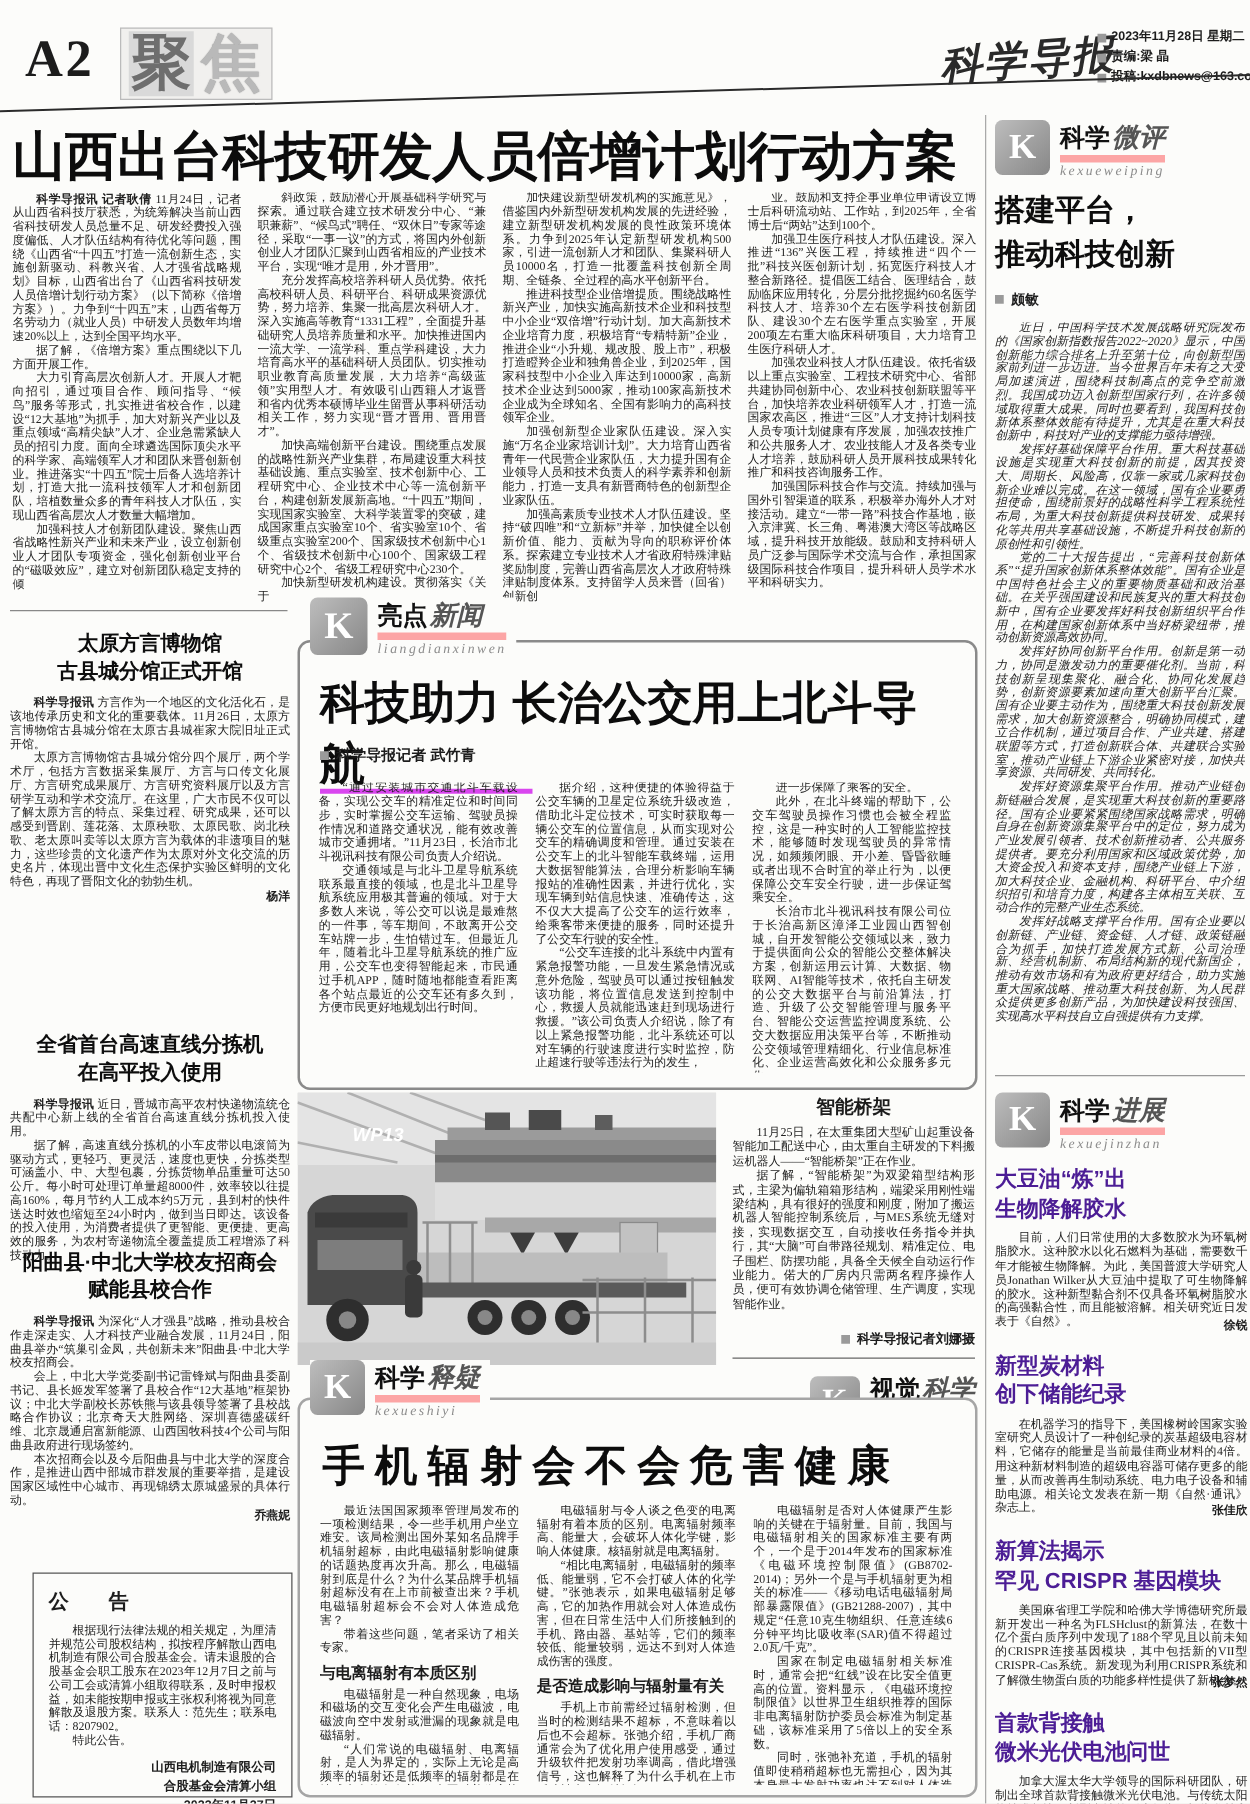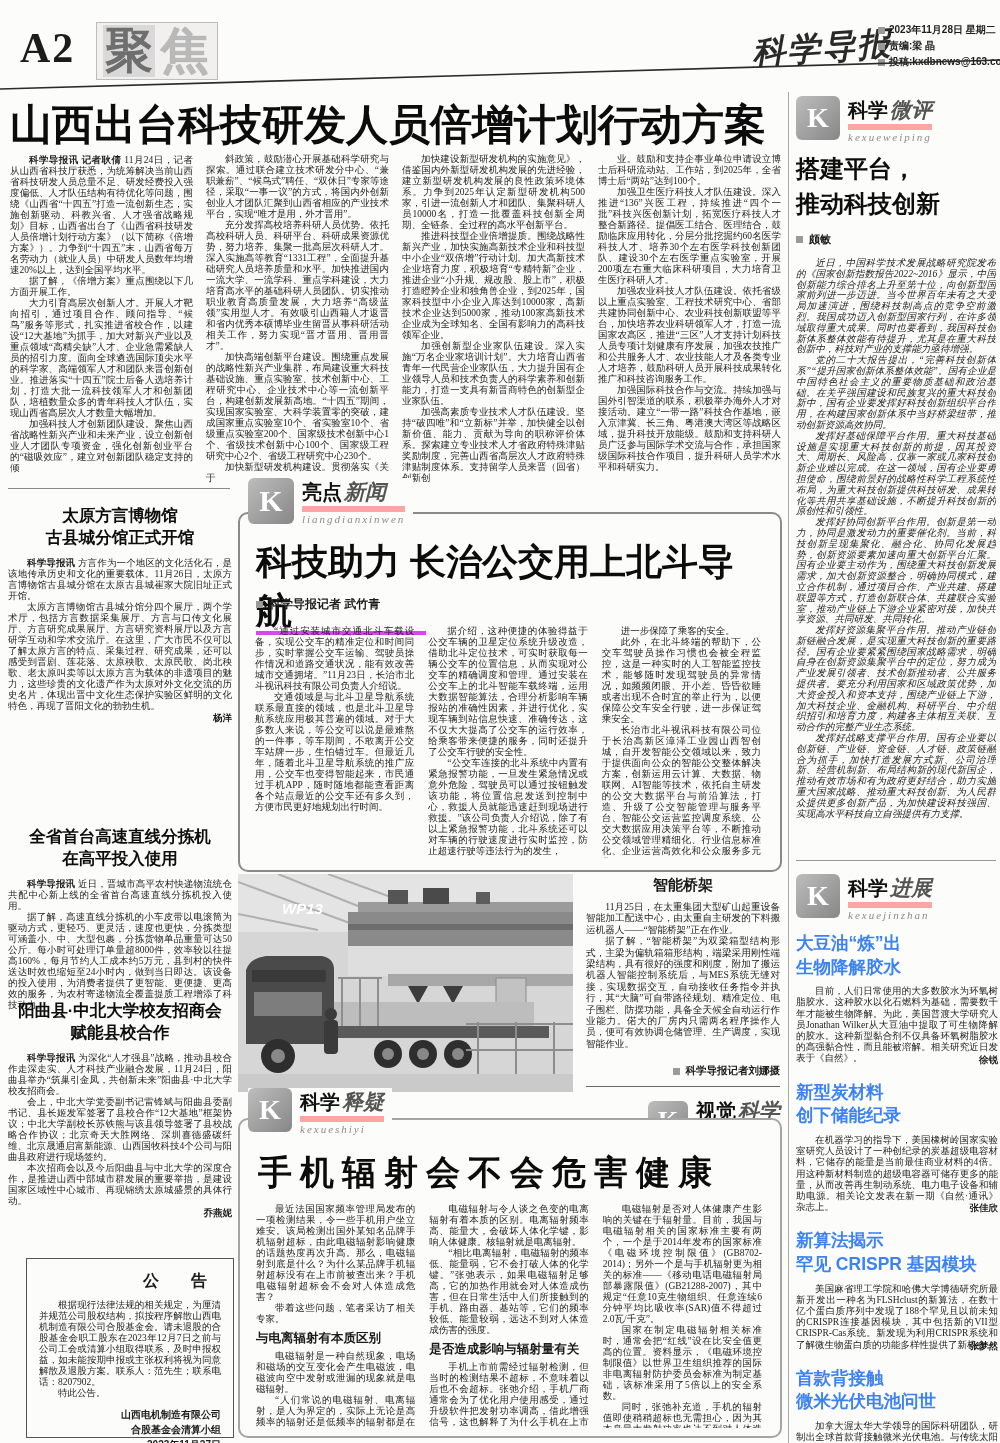--- a/index.html
+++ b/index.html
@@ -34,26 +34,26 @@
   .hrule{height:1px;background:#888;}
   
   .hbox{border:2px solid #8a8a8a;border-radius:10px;background:#fcfcfa;}
   .byline{display:flex;align-items:center;gap:6px;font-family:"Liberation Sans","DejaVu Sans",sans-serif;
           font-weight:bold;font-size:12px;}
   .cols3{display:flex;gap:14px;}
   .cols3 .c{flex:1;overflow:hidden;}
   .subhead{font-family:"Liberation Sans","DejaVu Sans",sans-serif;font-weight:900;font-size:12.5px;margin:5px 0 4px 0;text-indent:0;}
   
   .nbox{border:1px solid #555;padding:10px 12px;background:#fcfcfa;}
-  .ntitle{text-align:right;font-size:16px;font-weight:bold;letter-spacing:14px;margin:2px 0 8px 0;}
+  .ntitle{text-align:left;font-size:16px;font-weight:bold;letter-spacing:14px;margin:2px 0 8px 0;}
   .nsig{text-align:right;font-weight:bold;font-size:10px;line-height:15px;font-family:"Liberation Sans","DejaVu Sans",sans-serif;}
   
   .wtitle{font-family:"Liberation Sans","DejaVu Sans",sans-serif;font-weight:900;font-size:24px;line-height:1.45;margin:0;color:#0d0d0d;white-space:pre-line;}
   .wbody p{margin:0;text-indent:2em;font-size:9.6px;line-height:10.8px;text-align:justify;font-style:italic;color:#222;}
-  .jz-t{font-family:"Liberation Sans","DejaVu Sans",sans-serif;font-weight:900;font-size:17.5px;line-height:1.35;margin:14px 0 7px 0;white-space:pre-line;color:#3b82f6;}
+  .jz-t{font-family:"Liberation Sans","DejaVu Sans",sans-serif;font-weight:900;font-size:17.5px;line-height:1.35;margin:14px 0 7px 0;white-space:pre-line;color:#4c1d95;}
   .jz-b{margin:0;text-indent:2em;font-size:9.5px;line-height:11.2px;text-align:justify;}
   .jz-a{text-align:right;font-weight:bold;font-size:9.5px;font-family:"Liberation Sans","DejaVu Sans",sans-serif;margin-top:-11px;}
   .phtitle{text-align:center;font-family:"Liberation Sans","DejaVu Sans",sans-serif;font-weight:900;font-size:15px;margin:0 0 6px 0;}
 </style>
 </head>
 <body>
 
 <div id="page">
 
   <div class="abs a2" style="left:20px;top:24px;">A2</div>
@@ -311,23 +311,23 @@
       <span class="py">kexueweiping</span>
     </div>
   </div>
   <h2 class="abs wtitle" style="left:796px;top:152px;width:200px;">搭建平台，
 推动科技创新</h2>
   <div class="abs byline" style="left:796px;top:232px;font-size:11px;">
     <span class="sq"></span>
       <span>颇敏</span>
   </div>
   <div class="abs wbody" style="left:796px;top:258px;width:200px;height:592px;overflow:hidden;">
-      <p>近日，中国科学技术发展战略研究院发布的《国家创新指数报告2022~2016》显示，中国创新能力综合排名上升至第十位，向创新型国家前列进一步迈进。当今世界百年未有之大变局加速演进，围绕科技制高点的竞争空前激烈。我国成功迈入创新型国家行列，在许多领域取得重大成果。同时也要看到，我国科技创新体系整体效能有待提升，尤其是在重大科技创新中，科技对产业的支撑能力亟待增强。</p>
+      <p>近日，中国科学技术发展战略研究院发布的《国家创新指数报告2022~2020》显示，中国创新能力综合排名上升至第十位，向创新型国家前列进一步迈进。当今世界百年未有之大变局加速演进，围绕科技制高点的竞争空前激烈。我国成功迈入创新型国家行列，在许多领域取得重大成果。同时也要看到，我国科技创新体系整体效能有待提升，尤其是在重大科技创新中，科技对产业的支撑能力亟待增强。</p>
+      <p>发挥好基础保障平台作用。重大科技基础设施是实现重大科技创新的前提，因其投资大、周期长、风险高，仅靠一家或几家科技创新企业难以完成。在这一领域，国有企业要勇担使命，围绕前景好的战略性科学工程系统性布局，为重大科技创新提供科技研发、成果转化等共用共享基础设施，不断提升科技创新的原创性和引领性。</p>
       <p>党的二十大报告提出，“完善科技创新体系”“提升国家创新体系整体效能”。国有企业是中国特色社会主义的重要物质基础和政治基础。在关乎强国建设和民族复兴的重大科技创新中，国有企业要发挥好科技创新组织平台作用，在构建国家创新体系中当好桥梁纽带，推动创新资源高效协同。</p>
-      <p>发挥好基础保障平台作用。重大科技基础设施是实现重大科技创新的前提，因其投资大、周期长、风险高，仅靠一家或几家科技创新企业难以完成。在这一领域，国有企业要勇担使命，围绕前景好的战略性科学工程系统性布局，为重大科技创新提供科技研发、成果转化等共用共享基础设施，不断提升科技创新的原创性和引领性。</p>
       <p>发挥好协同创新平台作用。创新是第一动力，协同是激发动力的重要催化剂。当前，科技创新呈现集聚化、融合化、协同化发展趋势，创新资源要素加速向重大创新平台汇聚。国有企业要主动作为，围绕重大科技创新发展需求，加大创新资源整合，明确协同模式，建立合作机制，通过项目合作、产业共建、搭建联盟等方式，打造创新联合体、共建联合实验室，推动产业链上下游企业紧密对接，加快共享资源、共同研发、共同转化。</p>
       <p>发挥好资源集聚平台作用。推动产业链创新链融合发展，是实现重大科技创新的重要路径。国有企业要紧紧围绕国家战略需求，明确自身在创新资源集聚平台中的定位，努力成为产业发展引领者、技术创新推动者、公共服务提供者。要充分利用国家和区域政策优势，加大资金投入和资本支持，围绕产业链上下游，加大科技企业、金融机构、科研平台、中介组织招引和培育力度，构建各主体相互关联、互动合作的完整产业生态系统。</p>
       <p>发挥好战略支撑平台作用。国有企业要以创新链、产业链、资金链、人才链、政策链融合为抓手，加快打造发展方式新、公司治理新、经营机制新、布局结构新的现代新国企，推动有效市场和有为政府更好结合，助力实施重大国家战略、推动重大科技创新、为人民群众提供更多创新产品，为加快建设科技强国、实现高水平科技自立自强提供有力支撑。</p>
     </div>
   <div class="abs hrule" style="left:796px;top:860px;width:200px;background:#999;"></div>
 
   <div class="abs" style="left:796px;top:874px;display:flex;gap:8px;">
     <div class="klogo" style="width:44px;height:44px;font-size:28px;">K</div>
     <div class="seclabel">
       <div class="row1">

